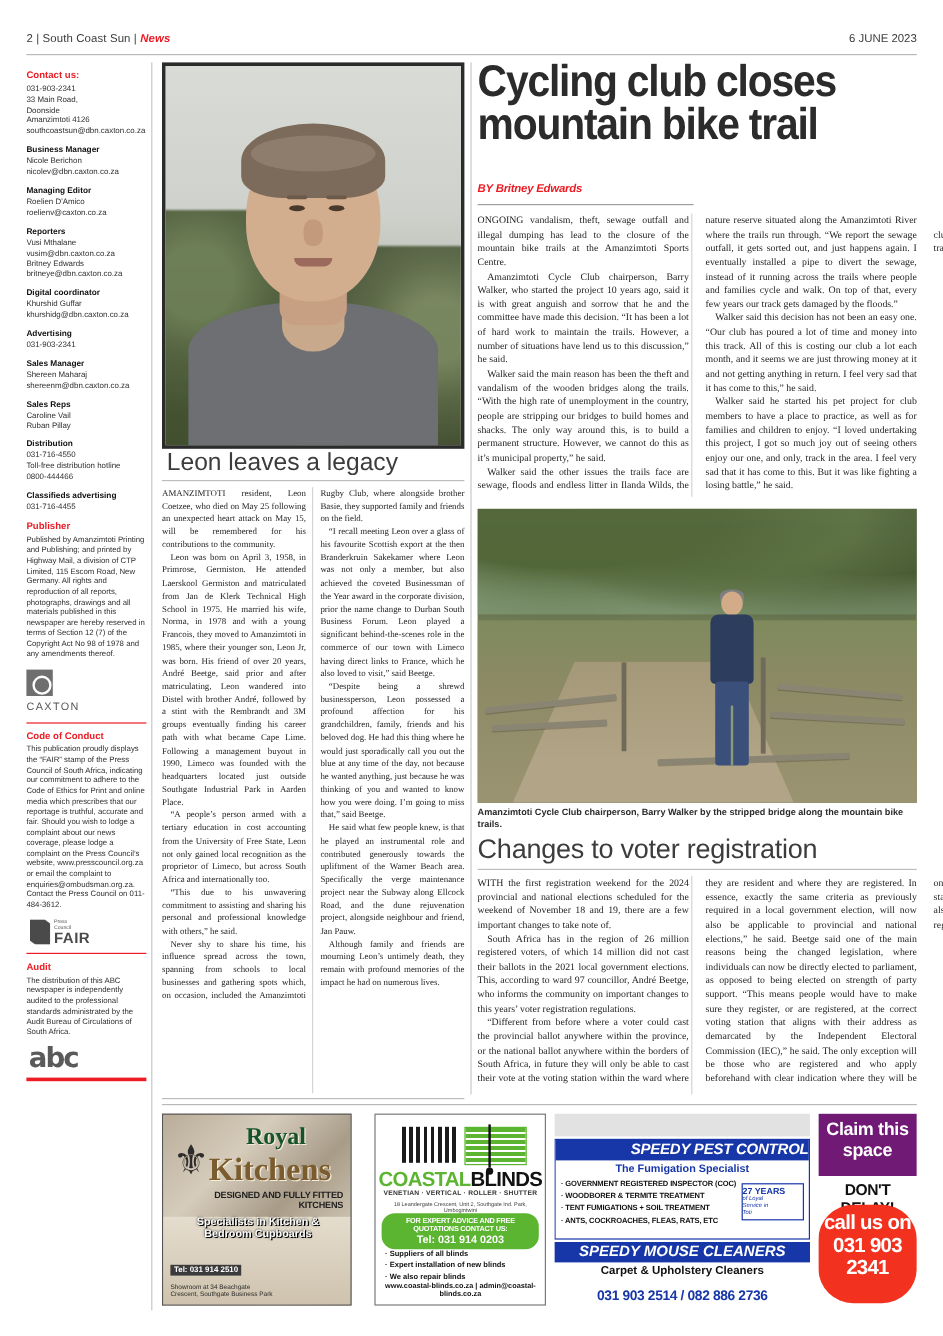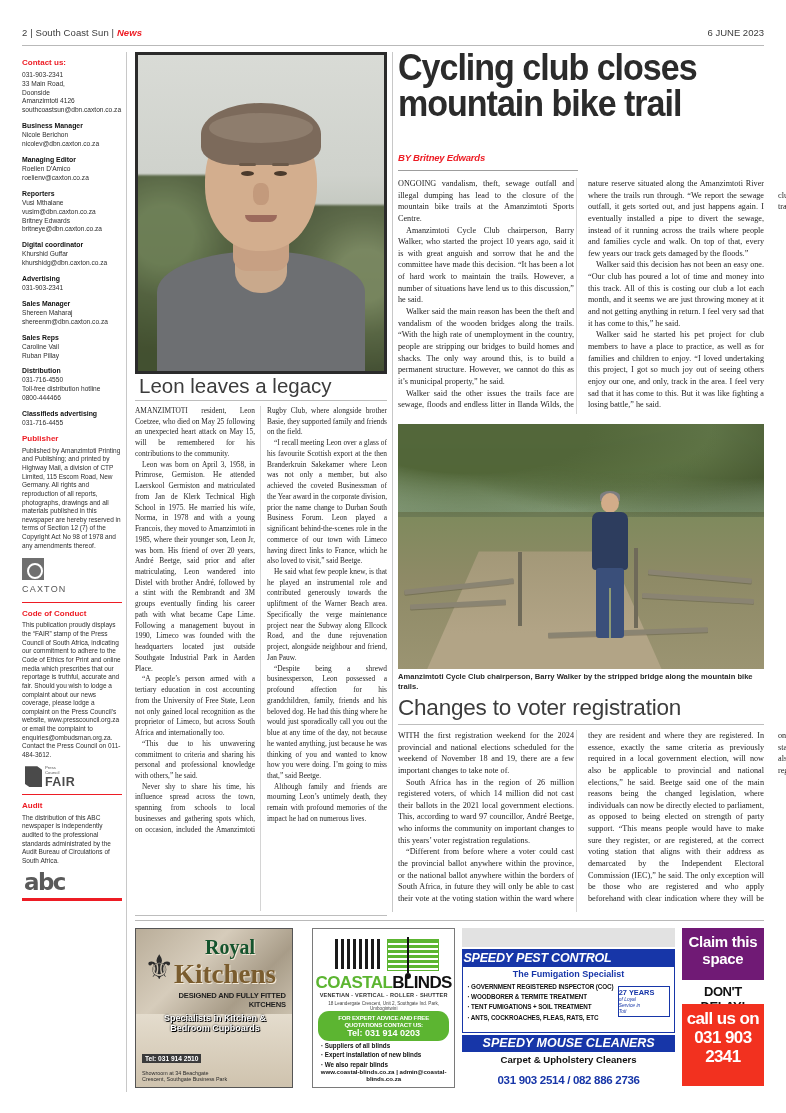--- a/index.html
+++ b/index.html
@@ -278,21 +278,21 @@
   .ad-blinds .bul{position:absolute;left:8px;right:4px;top:112px;font-size:6.3px;
     font-weight:bold;color:#111;line-height:1.5;}
   .ad-blinds .web{position:absolute;left:0;right:0;bottom:5px;text-align:center;
     font-size:6.1px;font-weight:bold;color:#111;}
 
   
   .ad-speedy{width:222px;height:160px;background:#fff;}
   .ad-speedy .grey{position:absolute;left:0;top:0;width:100%;height:19px;background:#e2e2e2;}
   .ad-speedy .box{position:absolute;left:0;top:21px;width:100%;height:84px;border:1.5px solid #1736a8;box-sizing:border-box;background:#fff;}
   .ad-speedy .bar{position:absolute;left:0;top:0;width:100%;height:17px;background:#1736a8;}
-  .ad-speedy .bar span{display:block;text-align:left;color:#fff;font-weight:bold;
+  .ad-speedy .bar span{display:block;text-align:right;color:#fff;font-weight:bold;
     font-style:italic;font-size:12.5px;line-height:17px;letter-spacing:-.2px;}
   .ad-speedy .sub{position:absolute;left:0;right:0;top:19px;text-align:center;
     font-size:9px;font-weight:bold;color:#1736a8;}
   .ad-speedy ul{position:absolute;left:4px;top:32px;margin:0;padding:0;list-style:none;}
   .ad-speedy li{font-size:6.3px;font-weight:bold;color:#111;line-height:1.62;letter-spacing:-.1px;}
   .ad-speedy .yrs{position:absolute;right:4px;top:36px;width:50px;text-align:left;
     border:1px solid #1736a8;padding:1px 0;}
   .ad-speedy .yrs b{display:block;font-size:7.4px;color:#1736a8;}
   .ad-speedy .yrs i{display:block;font-size:4.9px;color:#1736a8;font-style:italic;line-height:1.25;}
   .ad-speedy .bar2{position:absolute;left:0;top:107px;width:100%;height:17px;background:#1736a8;}
@@ -303,21 +303,21 @@
   .ad-speedy .phones{position:absolute;left:0;right:0;bottom:2px;text-align:center;
     font-size:11.5px;font-weight:bold;color:#1736a8;letter-spacing:-.3px;}
 
   
   .ad-claim{width:86px;height:160px;background:#fff;}
   .ad-claim .r1{position:absolute;left:0;top:0;width:100%;height:52px;background:#701a75;}
   .ad-claim .r1 span{display:block;text-align:center;color:#fff;font-weight:bold;
     font-size:15px;line-height:1.1;padding-top:6px;letter-spacing:-.3px;}
   .ad-claim .r2{position:absolute;left:0;top:56px;width:100%;text-align:center;
     font-size:13px;font-weight:bold;color:#111;letter-spacing:-.4px;}
-  .ad-claim .r3{position:absolute;left:0;top:76px;width:100%;height:82px;background:#f2311f;}
+  .ad-claim .r3{position:absolute;left:0;top:76px;width:100%;height:82px;background:#f2311f;border-radius:29px;}
   .ad-claim .r3 span{display:block;text-align:center;color:#fff;font-weight:bold;
     font-size:17px;line-height:1.12;padding-top:5px;letter-spacing:-.6px;}
 </style>
 </head>
 <body>
 
 <div class="page">
 
   <div class="topbar">
     <div class="folio">
@@ -435,25 +435,25 @@
     <div class="mouth"></div>
   </div>
 
   <div class="leon-head">Leon leaves a legacy</div>
   <div class="leon-rule"></div>
   <div class="leon-colrule"></div>
   <div class="leon-cols" id="leon-body">
       <p class="first">AMANZIMTOTI resident, Leon Coetzee, who died on May 25 following an unexpected heart attack on May 15, will be remembered for his contributions to the community.</p>
       <p>Leon was born on April 3, 1958, in Primrose, Germiston. He attended Laerskool Germiston and matriculated from Jan de Klerk Technical High School in 1975. He married his wife, Norma, in 1978 and with a young Francois, they moved to Amanzimtoti in 1985, where their younger son, Leon Jr, was born. His friend of over 20 years, André Beetge, said prior and after matriculating, Leon wandered into Distel with brother André, followed by a stint with the Rembrandt and 3M groups eventually finding his career path with what became Cape Lime. Following a management buyout in 1990, Limeco was founded with the headquarters located just outside Southgate Industrial Park in Aarden Place.</p>
       <p>“A people’s person armed with a tertiary education in cost accounting from the University of Free State, Leon not only gained local recognition as the proprietor of Limeco, but across South Africa and internationally too.</p>
-      <p>“This due to his unwavering commitment to criteria and sharing his personal and professional knowledge with others,” he said.</p>
+      <p>“This due to his unwavering commitment to assisting and sharing his personal and professional knowledge with others,” he said.</p>
       <p>Never shy to share his time, his influence spread across the town, spanning from schools to local businesses and gathering spots which, on occasion, included the Amanzimtoti Rugby Club, where alongside brother Basie, they supported family and friends on the field.</p>
       <p>“I recall meeting Leon over a glass of his favourite Scottish export at the then Branderkruin Sakekamer where Leon was not only a member, but also achieved the coveted Businessman of the Year award in the corporate division, prior the name change to Durban South Business Forum. Leon played a significant behind-the-scenes role in the commerce of our town with Limeco having direct links to France, which he also loved to visit,” said Beetge.</p>
+      <p>“Despite being a shrewd businessperson, Leon possessed a profound affection for his grandchildren, family, friends and his beloved dog. He had this thing where he would just sporadically call you out the blue at any time of the day, not because he wanted anything, just because he was thinking of you and wanted to know how you were doing. I’m going to miss that,” said Beetge.</p>
       <p>He said what few people knew, is that he played an instrumental role and contributed generously towards the upliftment of the Warner Beach area. Specifically the verge maintenance project near the Subway along Ellcock Road, and the dune rejuvenation project, alongside neighbour and friend, Jan Pauw.</p>
-      <p>“Despite being a shrewd businessperson, Leon possessed a profound affection for his grandchildren, family, friends and his beloved dog. He had this thing where he would just sporadically call you out the blue at any time of the day, not because he wanted anything, just because he was thinking of you and wanted to know how you were doing. I’m going to miss that,” said Beetge.</p>
       <p>Although family and friends are mourning Leon’s untimely death, they remain with profound memories of the impact he had on numerous lives.</p>
     </div>
   <div class="leon-endrule"></div>
 
   <div class="vsep"></div>
   <div class="head1">Cycling club closes mountain bike trail</div>
   <div class="byline">BY Britney Edwards</div>
   <div class="byrule"></div>
   <div class="story1" id="main-body">
       <p class="first">ONGOING vandalism, theft, sewage outfall and illegal dumping has lead to the closure of the mountain bike trails at the Amanzimtoti Sports Centre.</p>

